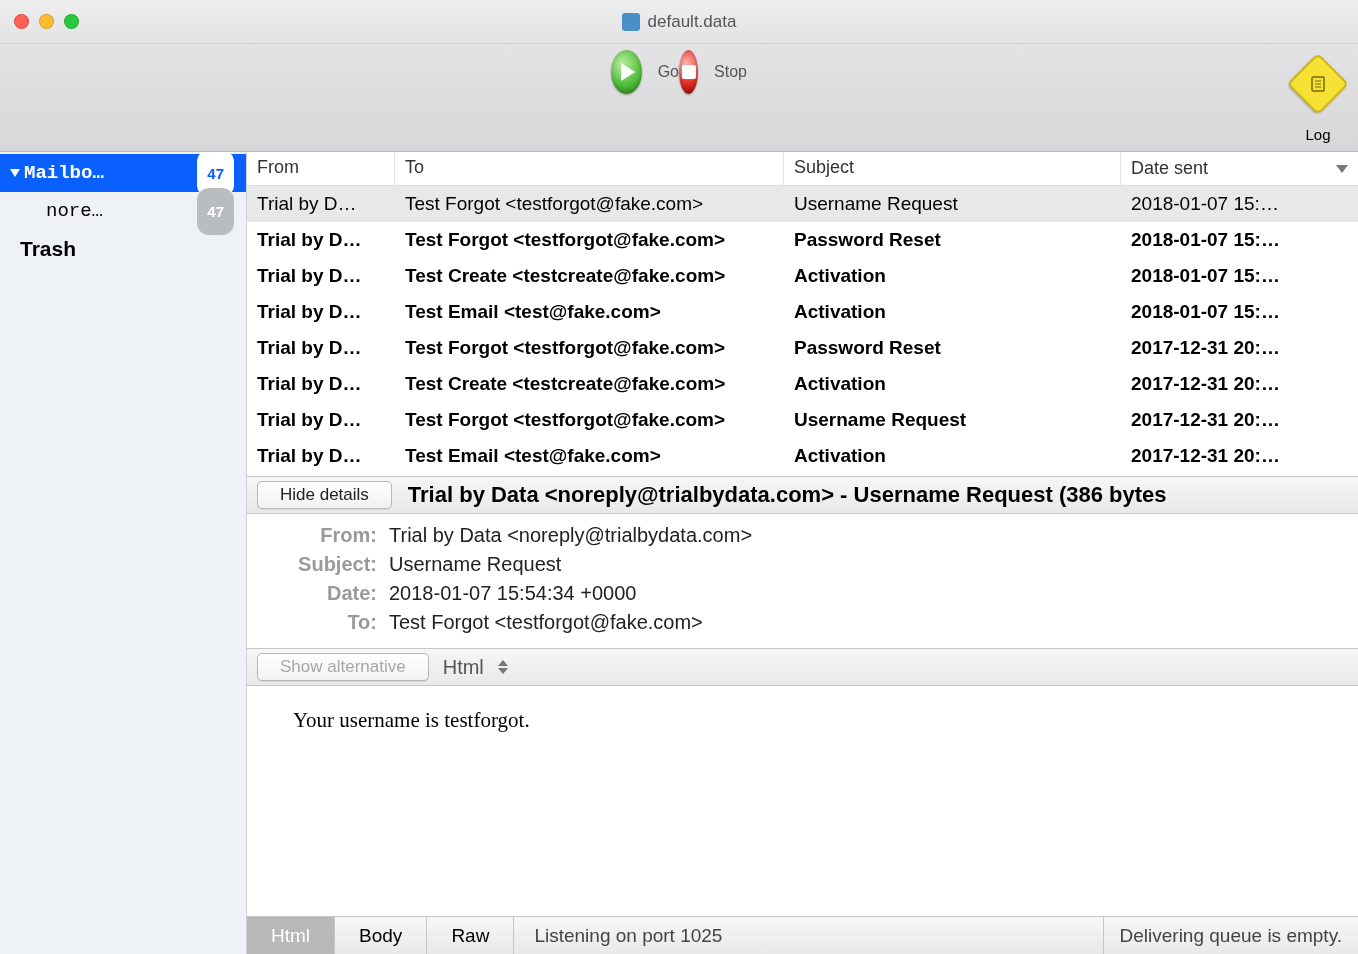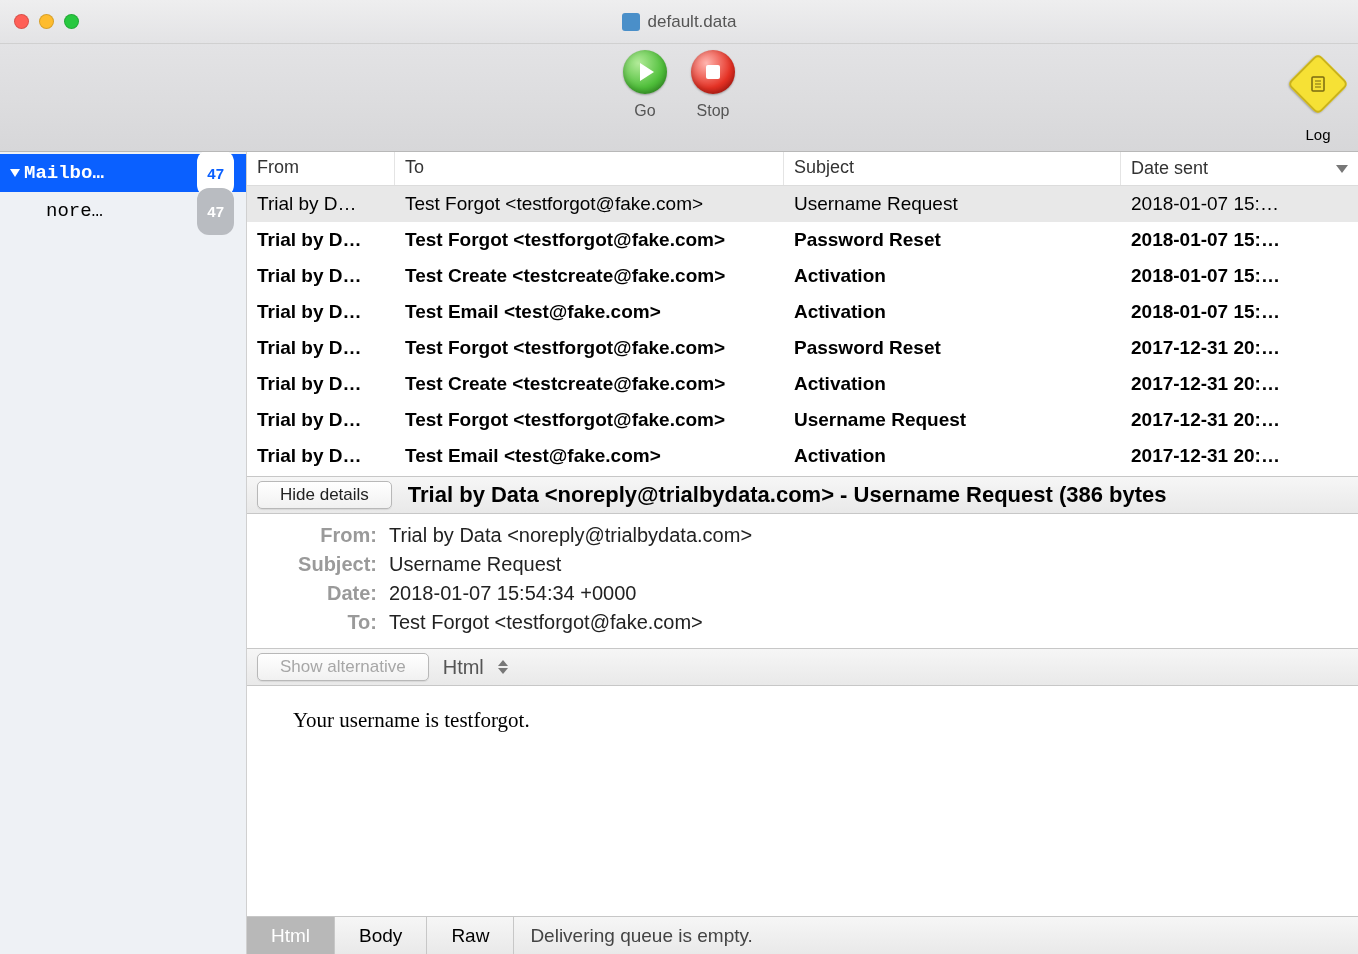--- a/index.html
+++ b/index.html
@@ -10,21 +10,21 @@
   .titlebar { height: 44px; background: linear-gradient(#eeeeef, #e3e3e5); display: flex; align-items: center; padding: 0 14px; position: relative; border-bottom: 1px solid #d0d0d0; }
   .traffic { display: flex; gap: 10px; }
   .traffic span { width: 15px; height: 15px; border-radius: 50%; display: inline-block; border: 1px solid rgba(0,0,0,.15); }
   .traffic .r { background: #ff5f57; } .traffic .y { background: #febc2e; } .traffic .g { background: #28c840; }
   .title-center { position: absolute; left: 0; right: 0; text-align: center; display: flex; align-items: center; justify-content: center; gap: 8px; pointer-events: none; }
   .docicon { width: 18px; height: 18px; background: #4a8fc9; border-radius: 3px; display: inline-block; }
   .title-text { font-size: 17px; color: #555; }
 
   
   .toolbar { height: 108px; background: linear-gradient(#e3e3e5, #d7d7d9); border-bottom: 1px solid #b8b8b8; display: flex; justify-content: center; align-items: flex-start; padding-top: 6px; position: relative; }
-  .toolbtn { width: 68px; display: flex; flex-direction: column; align-items: center; gap: 8px; text-align: right; }
+  .toolbtn { width: 68px; display: flex; flex-direction: row; align-items: center; gap: 16px; text-align: right; }
   .toolbtn .circle { width: 44px; height: 44px; border-radius: 50%; display: flex; align-items: center; justify-content: center; box-shadow: inset 0 -2px 6px rgba(0,0,0,.25), 0 1px 2px rgba(0,0,0,.3); }
   .go .circle { background: radial-gradient(circle at 35% 30%, #b3eb9a, #4fbf3a 60%, #2d8c1f); }
   .go .tri { width: 0; height: 0; border-left: 14px solid #fff; border-top: 9px solid transparent; border-bottom: 9px solid transparent; margin-left: 4px; }
   .stop .circle { background: radial-gradient(circle at 35% 30%, #ffb6b0, #e53124 60%, #a90f0a); }
   .stop .sq { width: 14px; height: 14px; background: #fff; border-radius: 2px; }
   .toolbtn .lbl { font-size: 16px; color: #555; }
   .toolbar-right { position: absolute; right: 18px; top: 18px; display: flex; flex-direction: column; align-items: center; gap: 20px; }
   .logicon { width: 44px; height: 44px; background: #f6e135; transform: rotate(45deg); border-radius: 6px; box-shadow: inset 0 0 0 2px #c9b21d, 0 1px 2px rgba(0,0,0,.3); display:flex; align-items:center; justify-content:center; }
   .logicon svg { transform: rotate(-45deg); }
 
@@ -139,20 +139,23 @@
           <span class="name">Mailbo…</span>
         </span>
       <span class="badge">47</span>
     </div>
     <div class="srow sub">
       <span class="left">
           <span class="name">nore…</span>
         </span>
       <span class="badge">47</span>
     </div>
+    <div class="srow trash">
+      <span class="name">Trash</span>
+    </div>
   </div>
 
   <div class="content">
 
     <div class="thead">
       <div class="col c-from">From</div>
       <div class="col c-to">To</div>
       <div class="col c-subj">Subject</div>
       <div class="col c-date">
         <span>Date sent</span>
@@ -237,17 +240,18 @@
     </div>
 
     <div class="bodyview">Your username is testforgot.</div>
 
     <div class="bottom">
       <div class="tabs">
         <div class="tab active">Html</div>
         <div class="tab">Body</div>
         <div class="tab">Raw</div>
       </div>
+      <div class="status">Listening on port 1025</div>
       <div class="status2">Delivering queue is empty.</div>
     </div>
 
   </div>
 </div>
 
 </body></html>

